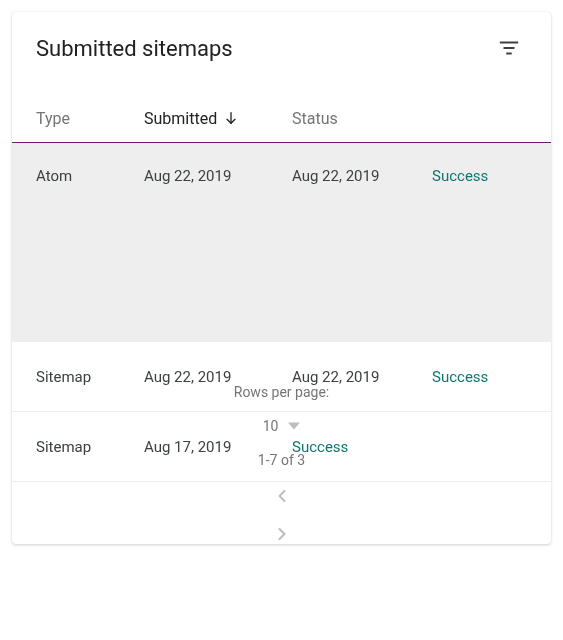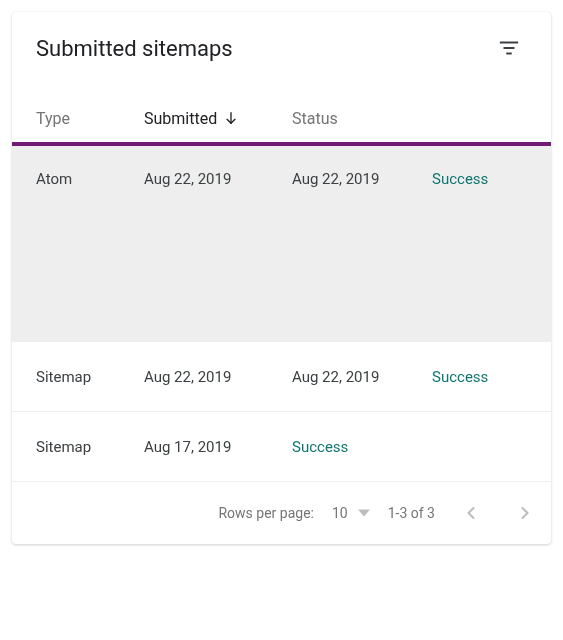--- a/index.html
+++ b/index.html
@@ -64,35 +64,36 @@
     font-size: 15px;
     color: #3c4043;
     border-bottom: 1px solid #eceff1;
   }
   .data-row:last-of-type { border-bottom: 1px solid #eceff1; }
   .row-0 {
     background: #eeeeee;
     height: 200px;
     align-items: flex-start;
     padding-top: 24px;
-    border-top: 4px solid #701a75;
+    border-top: 1px solid #701a75;
   }
   .row-n {
     height: 70px;
   }
   .status-success { color: #0f766e; }
   .footer {
     display: flex;
     align-items: center;
     justify-content: flex-end;
     gap: 18px;
     padding: 0 8px;
     height: 62px;
     color: #757575;
     font-size: 14px;
+    flex-direction: column;
   }
   .rpp-group {
     display: inline-flex;
     align-items: center;
     gap: 10px;
     text-align: right;
   }
   .pager-btn {
     width: 36px;
     height: 36px;
@@ -159,21 +160,21 @@
   </div>
 
   <div class="footer">
     <span>Rows per page:</span>
     <span class="rpp-group">
       <span>10</span>
       <svg width="12" height="12" viewBox="0 0 10 6">
         <polygon points="0,0 10,0 5,6" fill="#bdbdbd"></polygon>
       </svg>
     </span>
-    <span>1-3 of 3</span>
+    <span>1-7 of 3</span>
     <span class="pager-btn">
       <svg width="20" height="20" viewBox="0 0 24 24" fill="none" stroke="#bdbdbd" stroke-width="2.5" stroke-linecap="round" stroke-linejoin="round">
         <polyline points="15 18 9 12 15 6"></polyline>
       </svg>
     </span>
     <span class="pager-btn">
       <svg width="20" height="20" viewBox="0 0 24 24" fill="none" stroke="#bdbdbd" stroke-width="2.5" stroke-linecap="round" stroke-linejoin="round">
         <polyline points="9 18 15 12 9 6"></polyline>
       </svg>
     </span>

